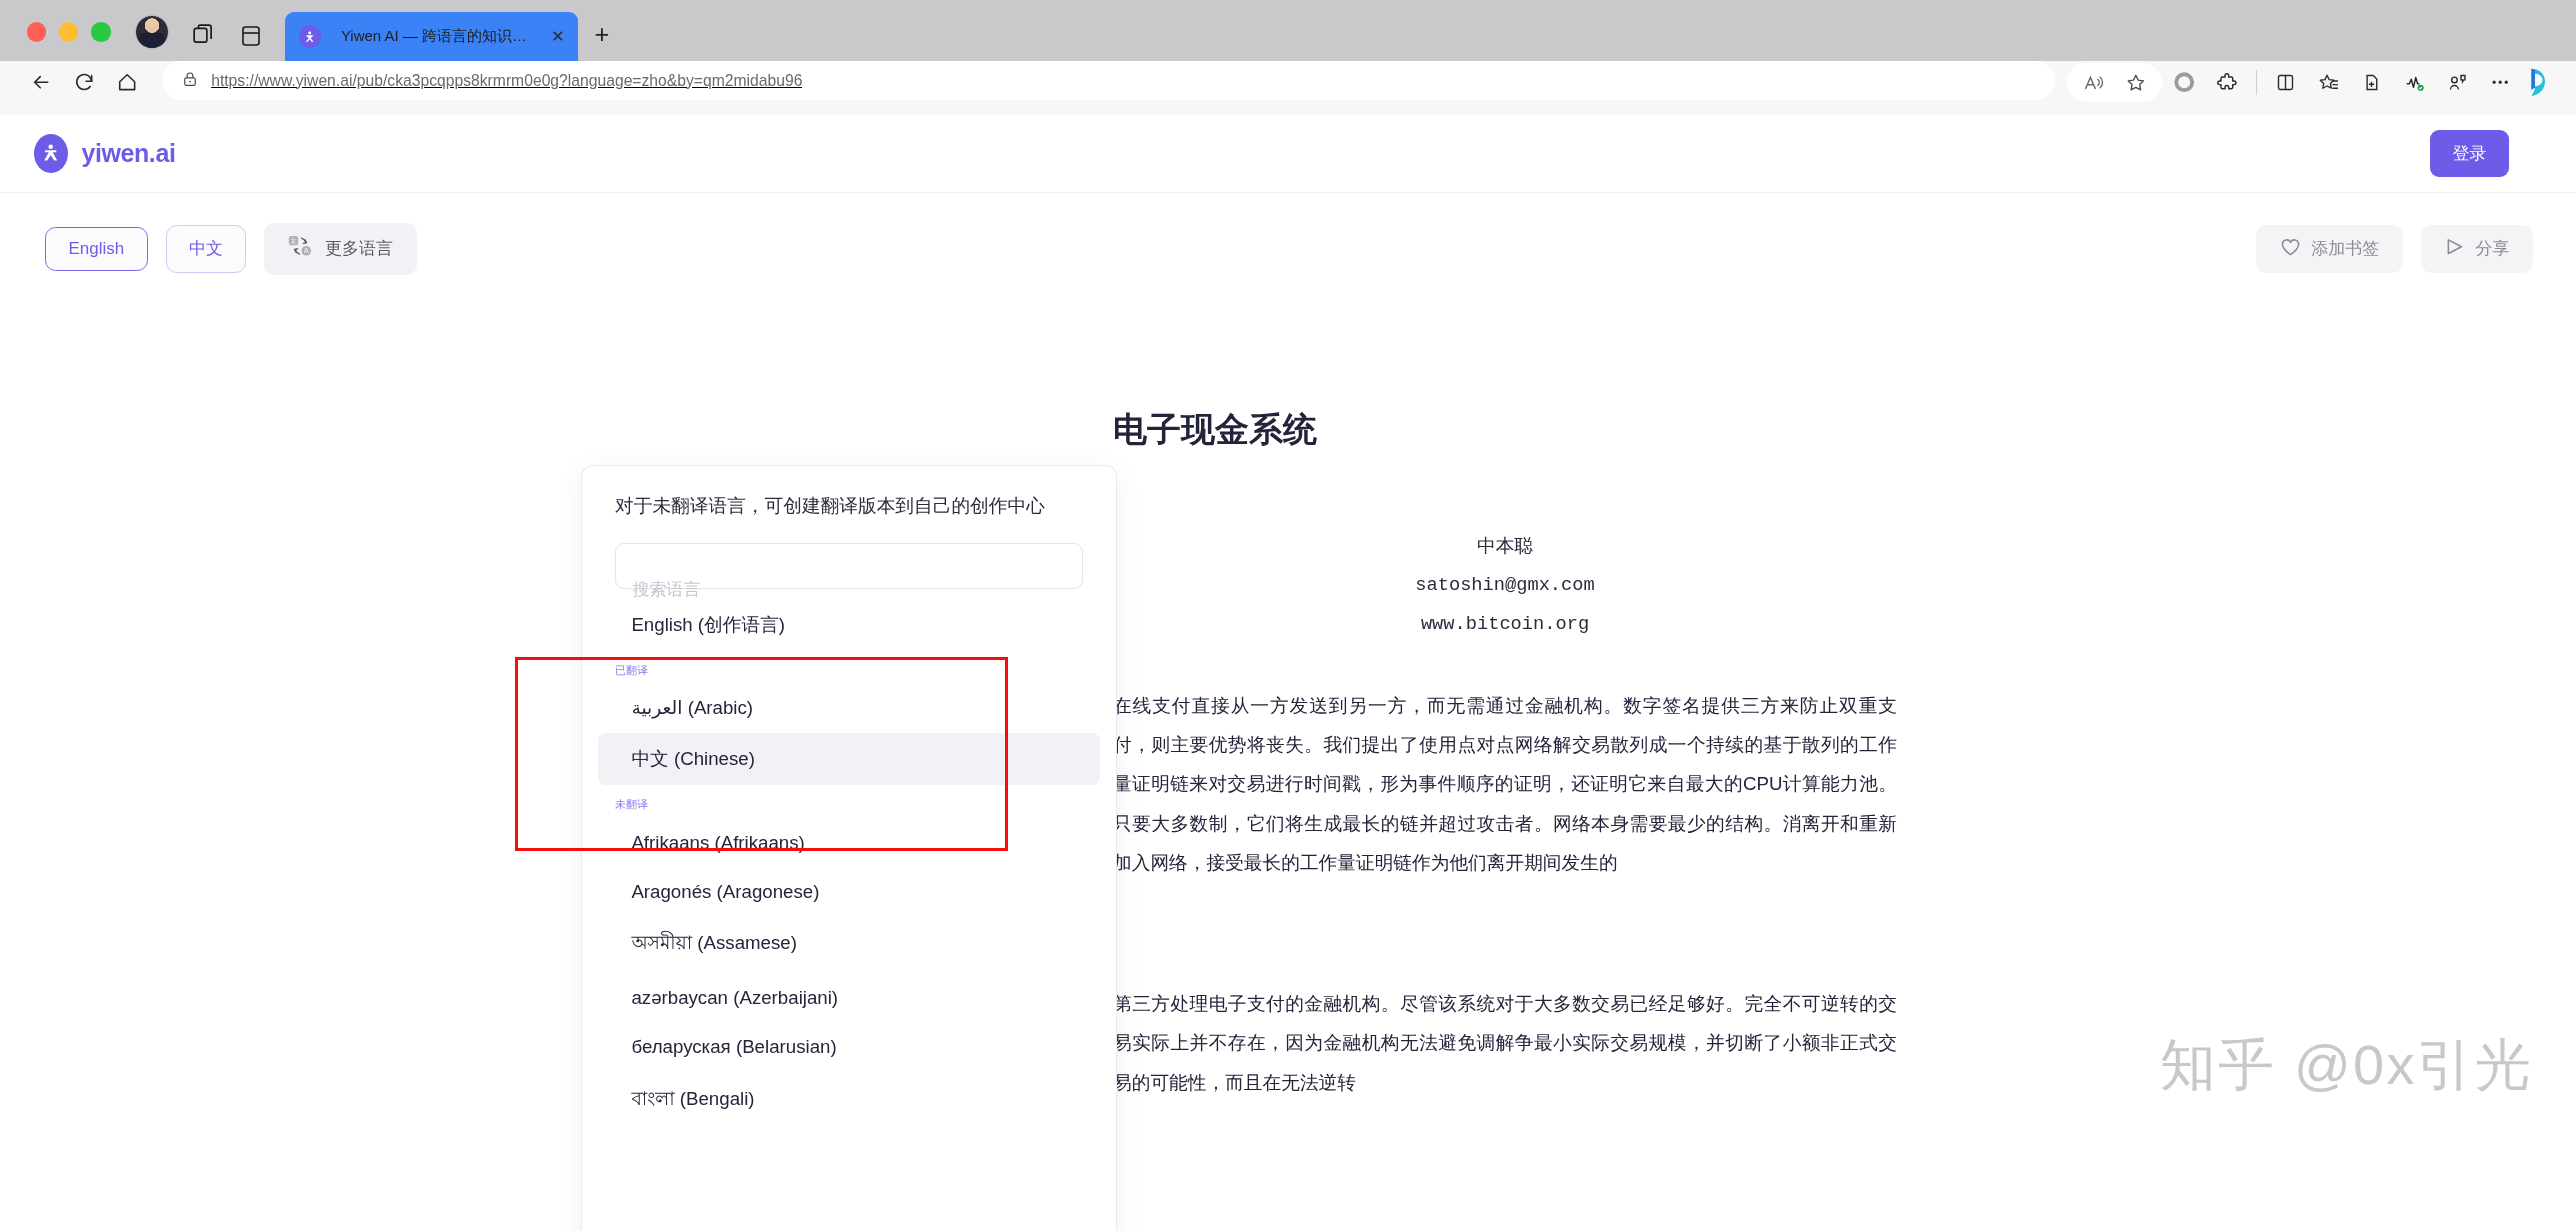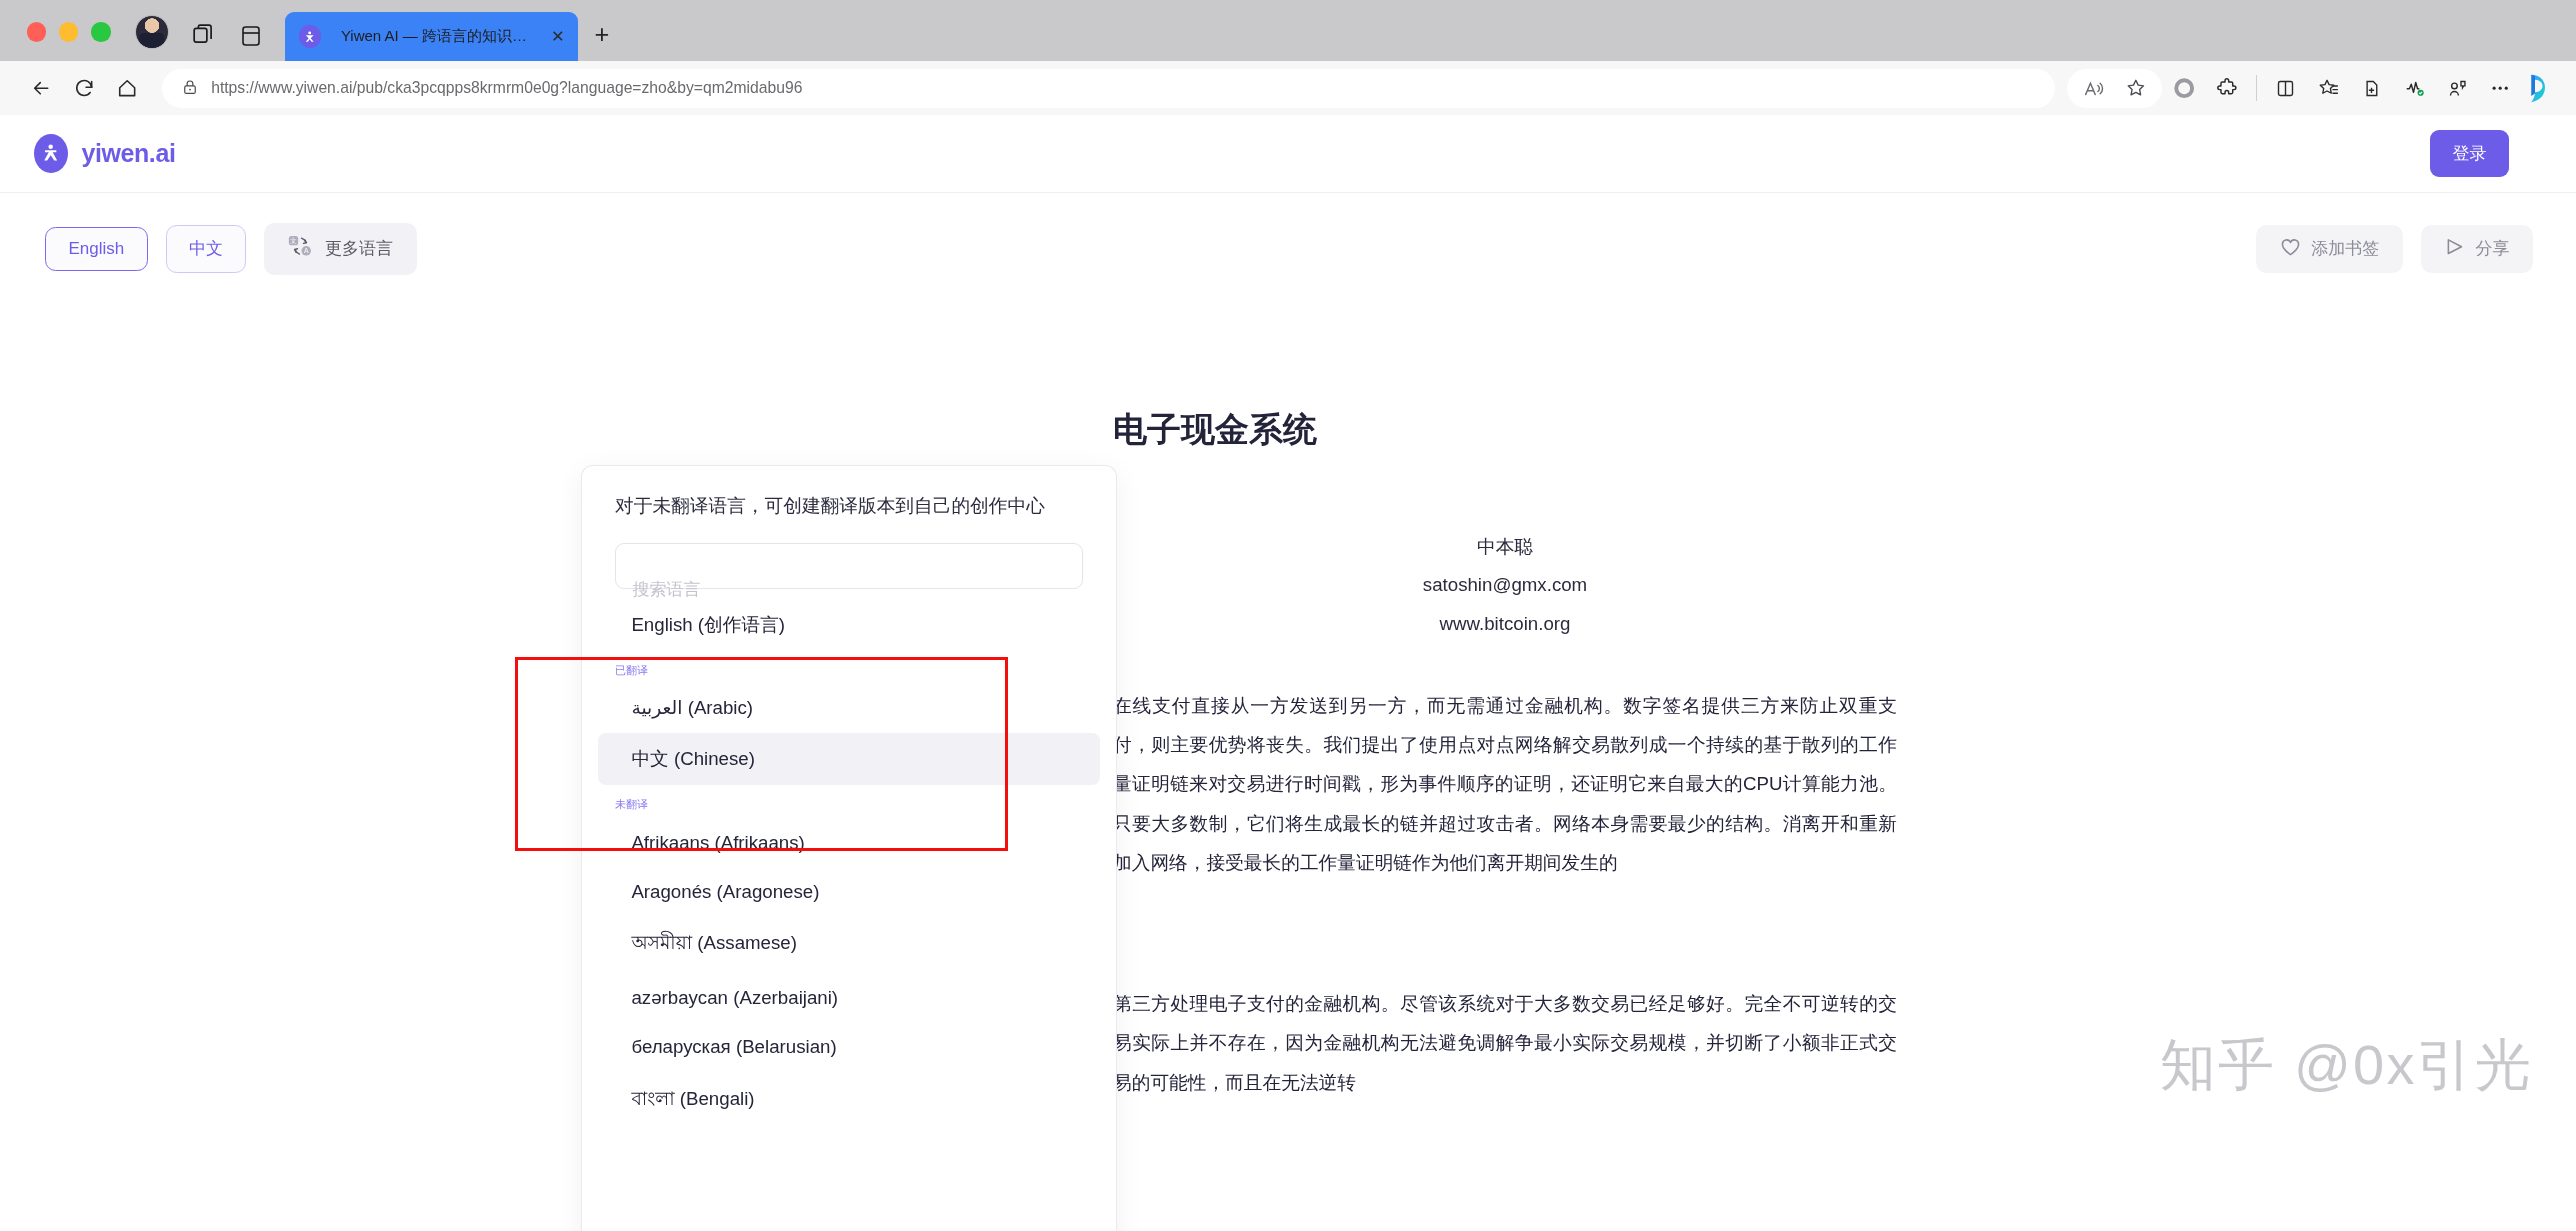--- a/index.html
+++ b/index.html
@@ -51,21 +51,21 @@
   }
   .tab-title {
     font-size: 15px; color: #1d1d1f; white-space: nowrap;
     overflow: hidden; text-overflow: ellipsis; flex: 1 1 auto;
   }
   .tab-close { font-size: 16.4px; color: #2b2b2b; line-height: 1; cursor: pointer; }
   .newtab { margin-left: 16.4px; margin-bottom: 13.4px; font-size: 25.4px; color: #242424; font-weight: 300; line-height: 1; }
 
   .toolbar {
     height: 54px; background: #f7f7f8;
-    display: flex; align-items: center; padding: 0 18px 0 19.4px; gap: 0;
+    display: flex; align-items: flex-start; padding: 0 18px 0 19.4px; gap: 0; text-decoration: underline;
   }
   .tb-btn {
     width: 43px; height: 43px; display: flex; align-items: center;
     justify-content: center; color: #2a2a2a; flex: 0 0 auto; cursor: pointer;
   }
   .omnibox {
     flex: 1 1 auto; height: 39px; background: #ffffff; border-radius: 19.4px;
     display: flex; align-items: center; gap: 12px; padding: 0 19.4px;
     margin: 0 12px 0 13.4px; min-width: 0;
   }
@@ -163,21 +163,21 @@
 
   
   .article {
     position: absolute; left: 1113px; top: 247px; width: 784px;
   }
   .art-title {
     font-size: 34px; font-weight: 700; color: #23233a;
     line-height: 1.35; padding-top: 45px;
   }
   .art-meta { text-align: center; margin-top: 75px; }
-  .art-meta div { font-size: 18.7px; color: #2b2b3d; line-height: 2.05; }
+  .art-meta div { font-size: 18.7px; color: #2b2b3d; line-height: 2.05; font-family: Liberation Mono, monospace; }
   .art-body { margin-top: 43px; }
   .art-body p {
     font-size: 18.7px; color: #23233a; line-height: 2.1;
     text-align: justify; margin-bottom: 30px;
   }
   .art-gap { height: 72px; }
 
   .watermark {
     position: absolute; right: 43px; top: 913px;
     font-size: 56px; color: #c8c8cc; letter-spacing: 2.2px;

